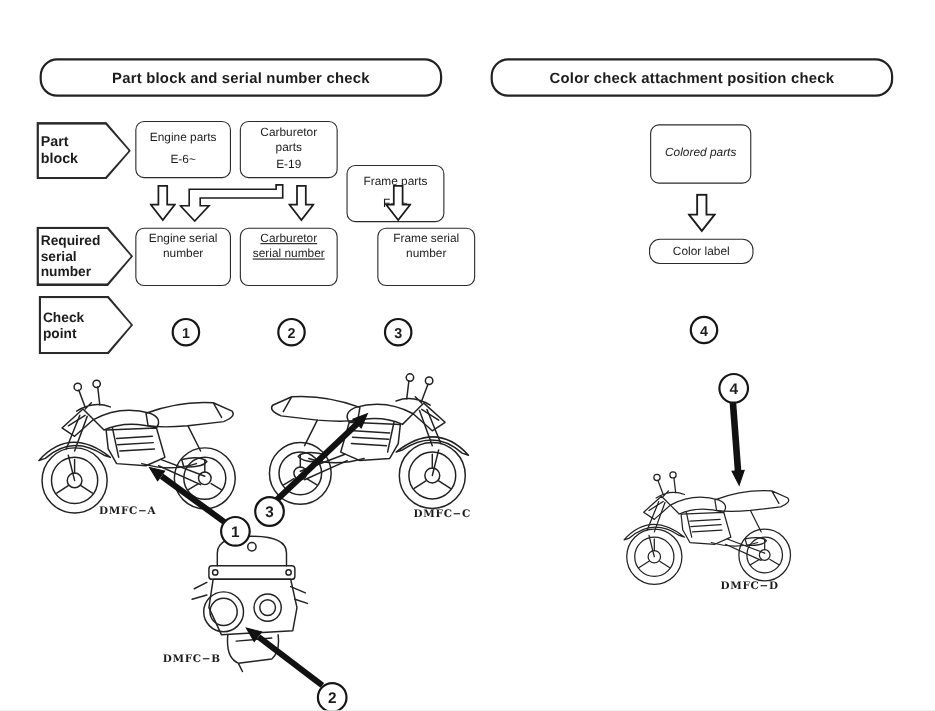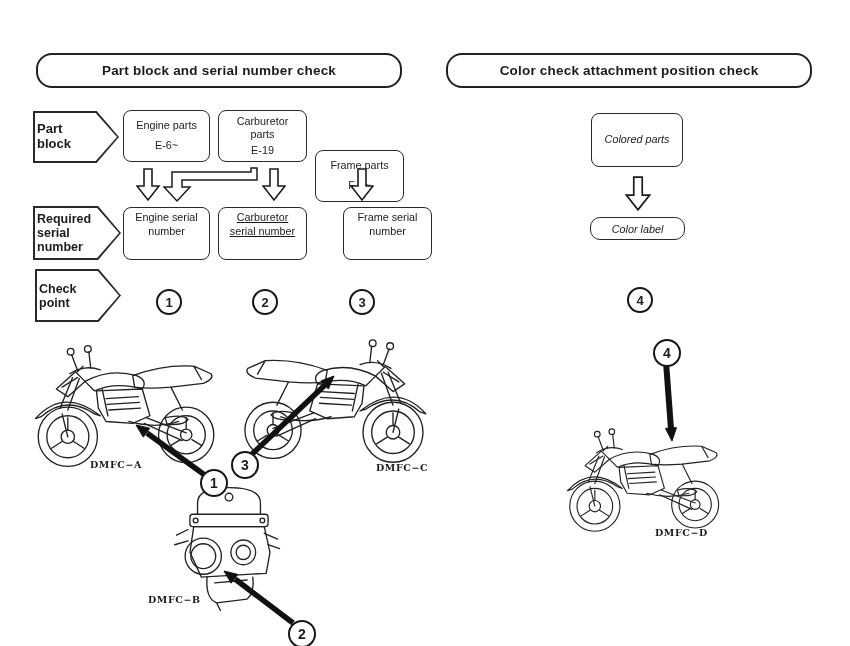--- a/index.html
+++ b/index.html
@@ -35,21 +35,21 @@
   }
   .fbox .nm{display:block;}
   .fbox .cd{display:block;}
   .sbox{
     position:absolute;border:1.7px solid #2a2a2a;border-radius:8px;background:#fff;
     display:flex;align-items:flex-start;justify-content:center;text-align:center;
     font-size:10.8px;line-height:1.3;padding:2px 8px;box-sizing:border-box;
   }
   .pillbox{
     position:absolute;border:1.7px solid #2a2a2a;border-radius:10px;background:#fff;
-    display:flex;align-items:center;justify-content:center;font-size:10.8px;font-style:italic;
+    display:flex;align-items:center;justify-content:center;font-size:10.8px;
   }
   
   .cnum{
     position:absolute;width:22px;height:22px;border:2px solid #161616;border-radius:50%;
     display:flex;align-items:center;justify-content:center;
     font-weight:bold;font-size:13px;background:#fff;z-index:5;
   }
   .cnum.big{width:24px;height:24px;font-size:14px;}
   .figlabel{
     position:absolute;font-family:"DejaVu Serif", serif;font-weight:bold;

